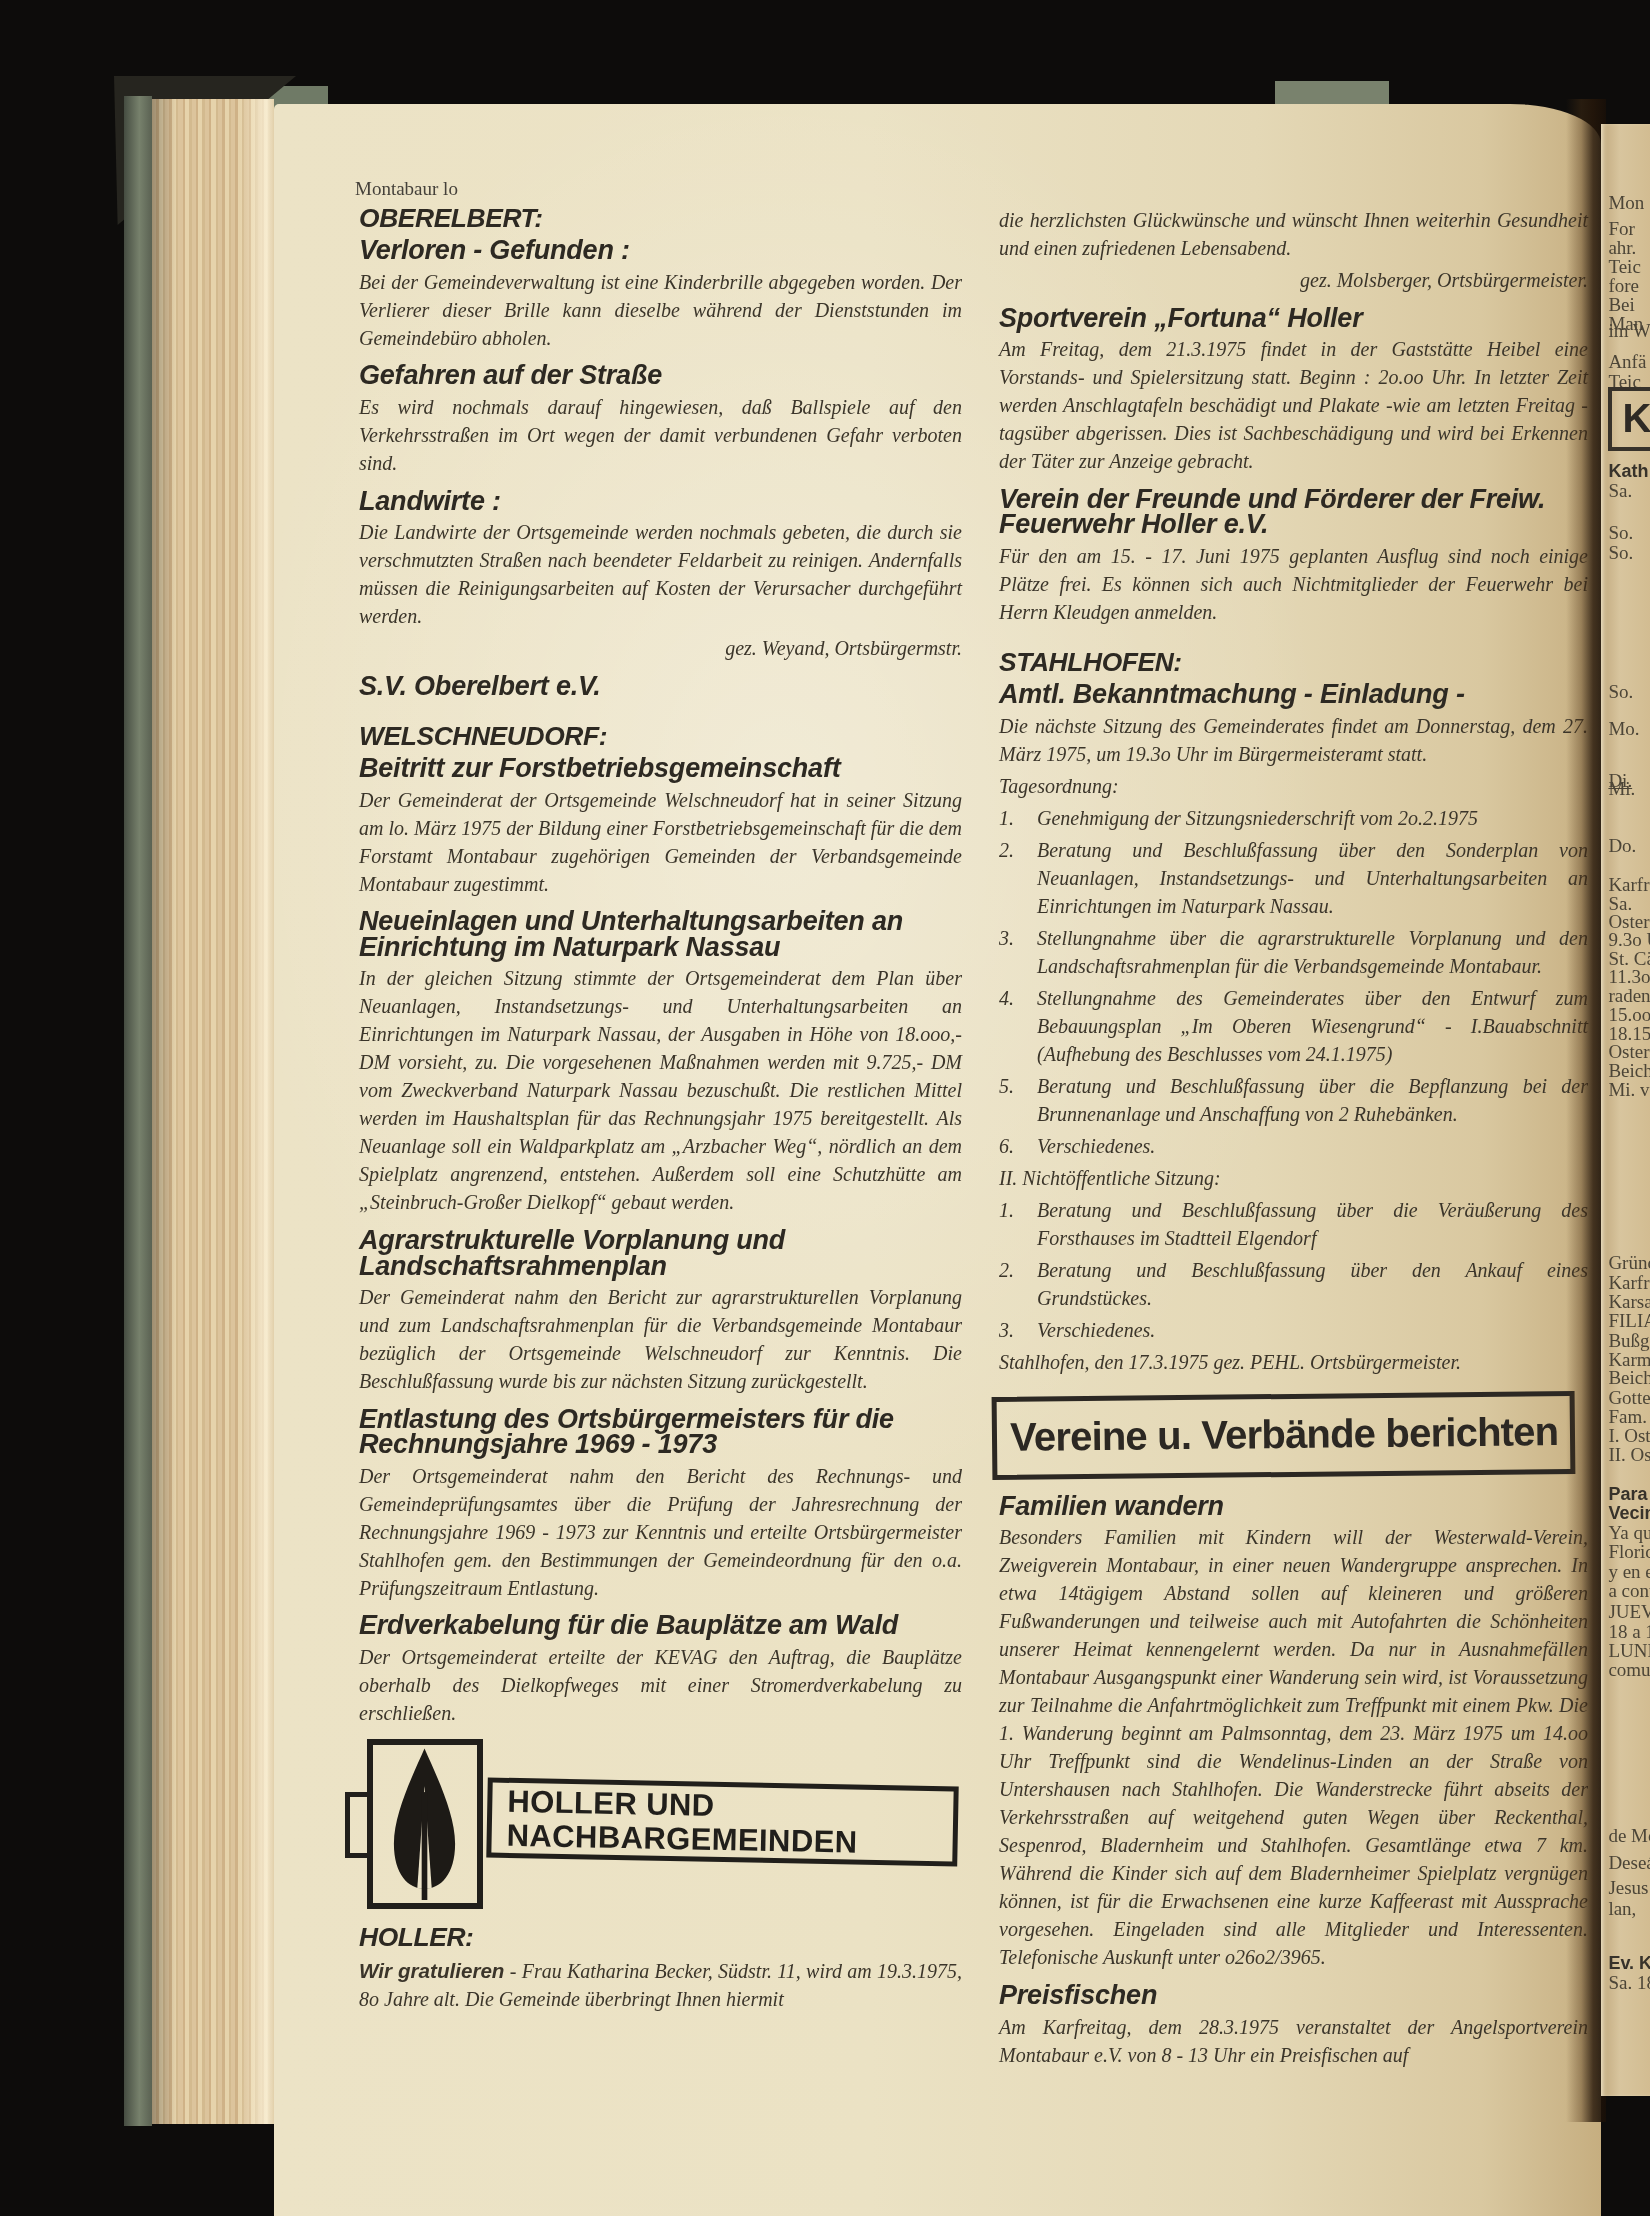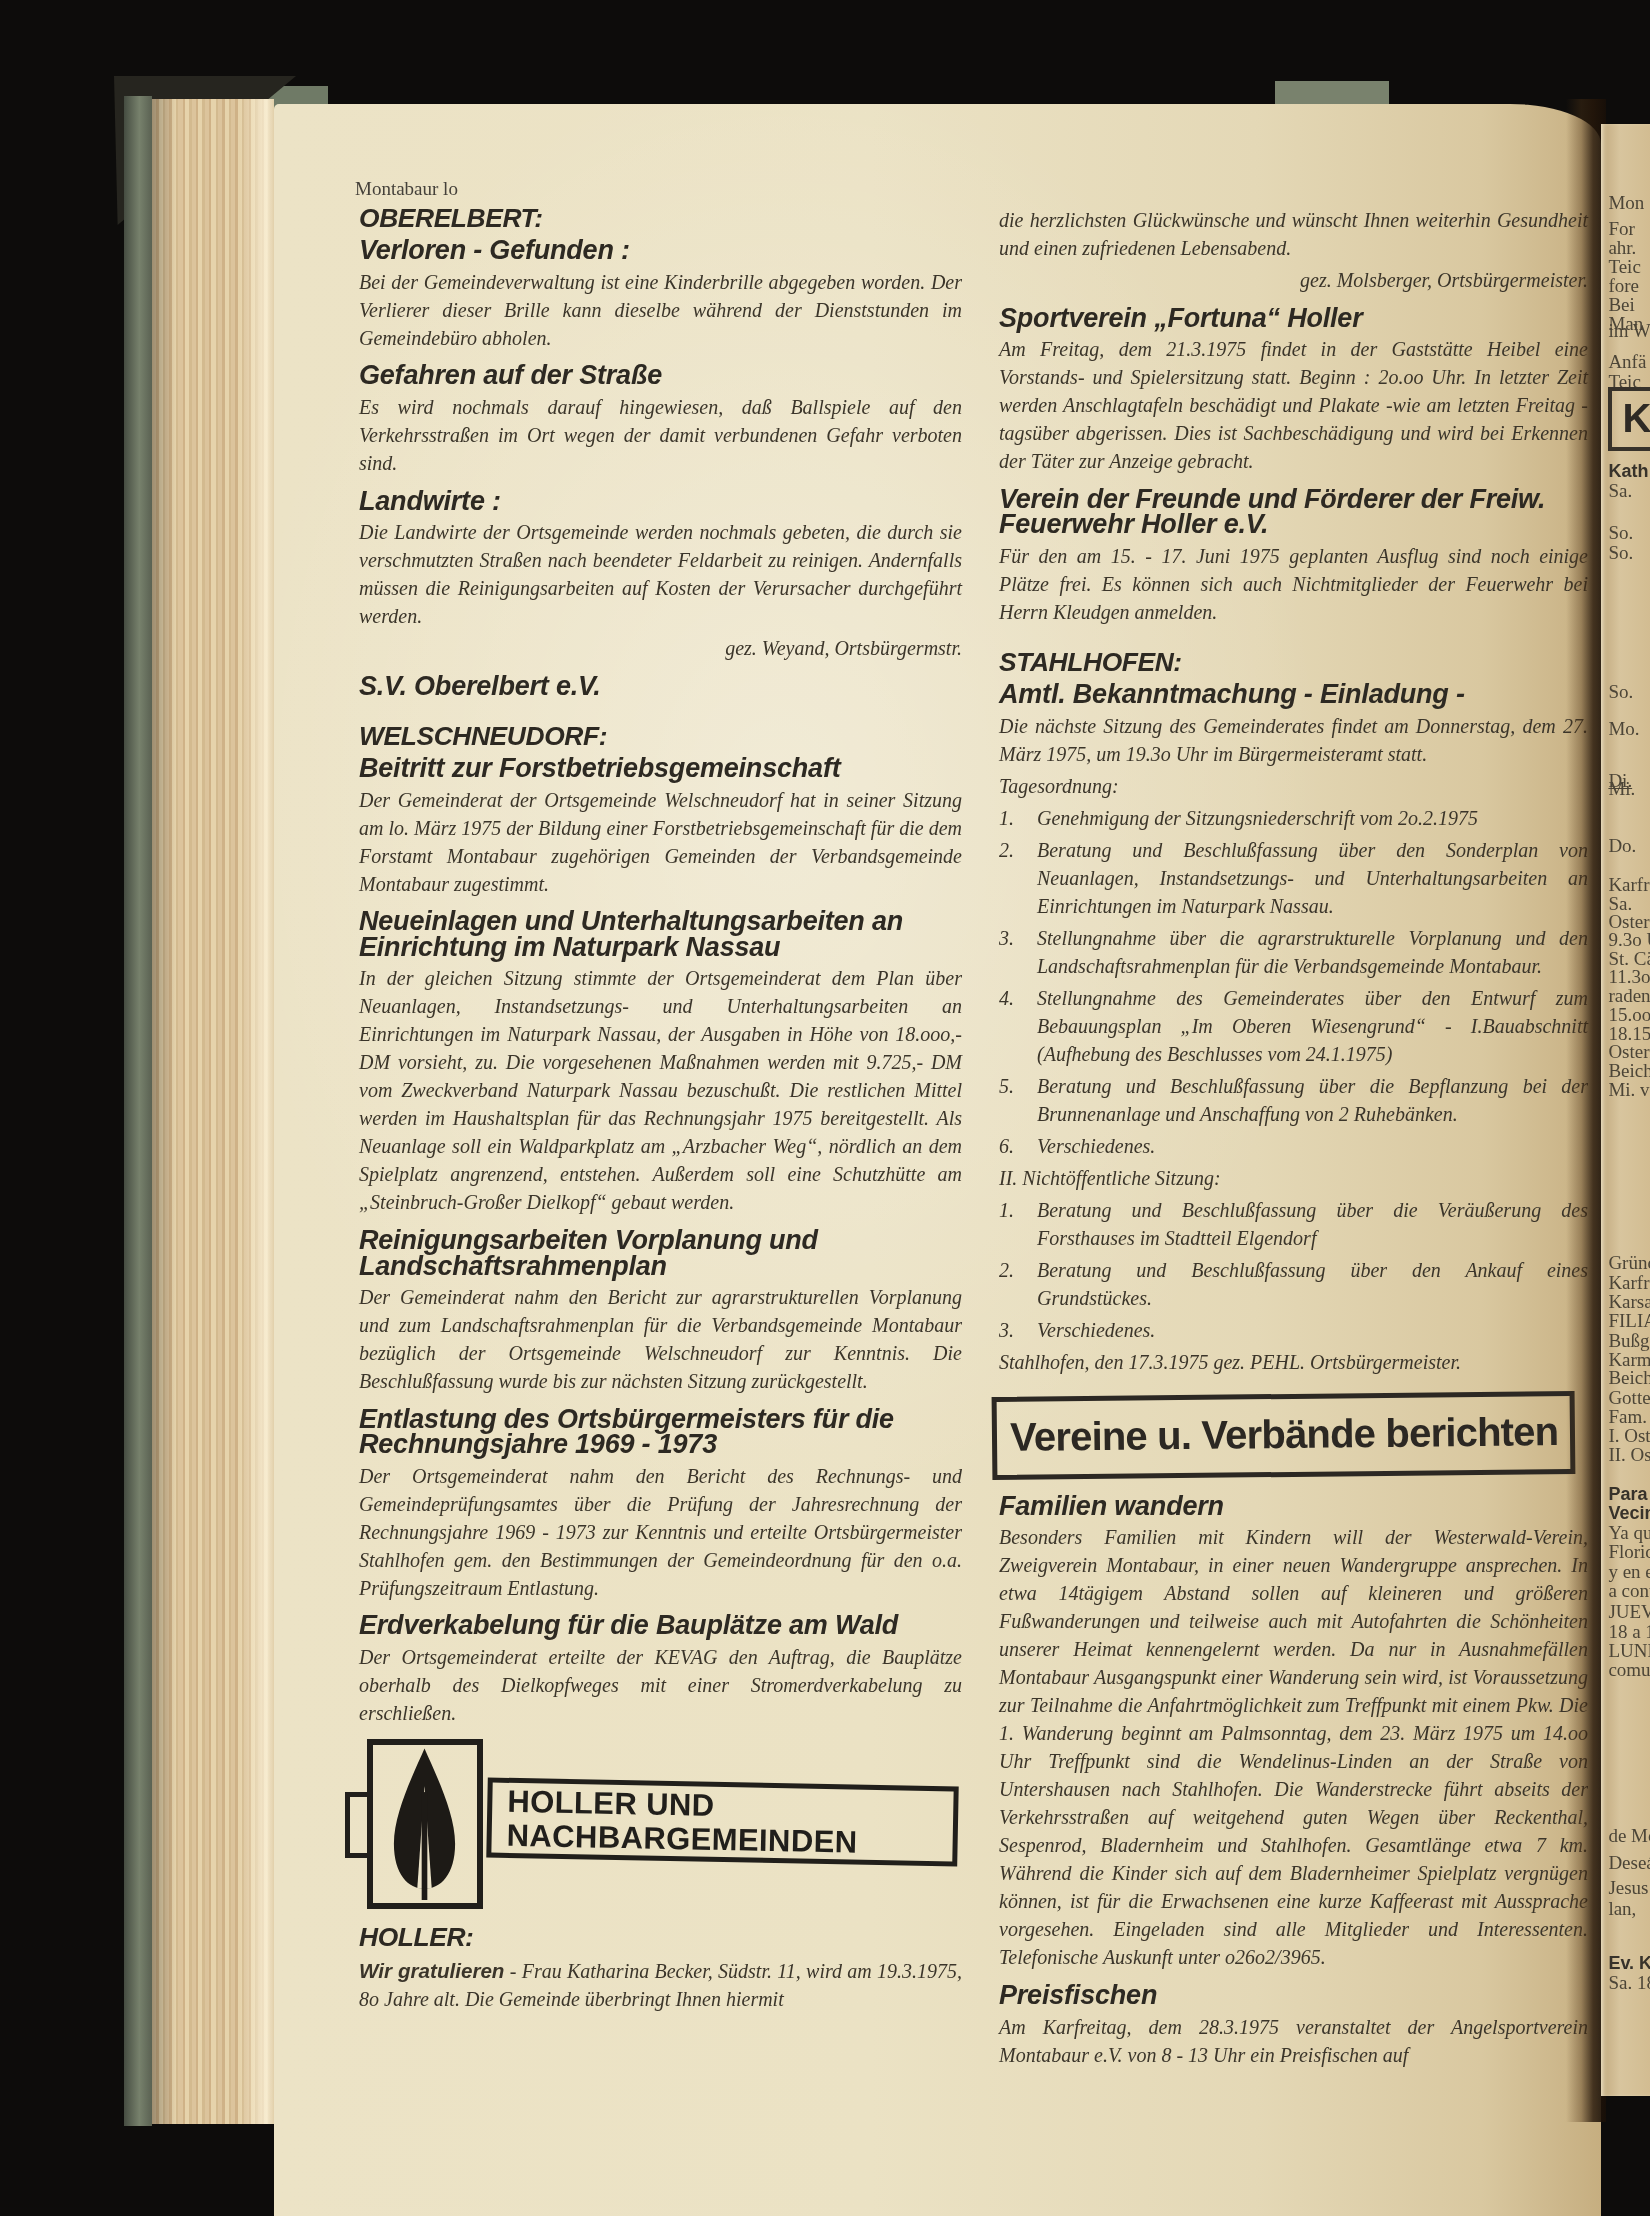--- a/index.html
+++ b/index.html
@@ -157,21 +157,21 @@
           <div class="blk p">Es wird nochmals darauf hingewiesen, daß Ballspiele auf den Verkehrsstraßen im Ort wegen der damit verbundenen Gefahr verboten sind.</div>
           <div class="blk h2">Landwirte :</div>
           <div class="blk p">Die Landwirte der Ortsgemeinde werden nochmals gebeten, die durch sie verschmutzten Straßen nach beendeter Feldarbeit zu reinigen. Andernfalls müssen die Reinigungsarbeiten auf Kosten der Verursacher durchgeführt werden.</div>
           <div class="blk sig">gez. Weyand, Ortsbürgermstr.</div>
           <div class="blk h2">S.V. Oberelbert e.V.</div>
           <div class="blk h1">WELSCHNEUDORF:</div>
           <div class="blk h2">Beitritt zur Forstbetriebsgemeinschaft</div>
           <div class="blk p">Der Gemeinderat der Ortsgemeinde Welschneudorf hat in seiner Sitzung am lo. März 1975 der Bildung einer Forstbetriebsgemeinschaft für die dem Forstamt Montabaur zugehörigen Gemeinden der Verbandsgemeinde Montabaur zugestimmt.</div>
           <div class="blk h2">Neueinlagen und Unterhaltungsarbeiten an Einrichtung im Naturpark Nassau</div>
           <div class="blk p">In der gleichen Sitzung stimmte der Ortsgemeinderat dem Plan über Neuanlagen, Instandsetzungs- und Unterhaltungsarbeiten an Einrichtungen im Naturpark Nassau, der Ausgaben in Höhe von 18.ooo,- DM vorsieht, zu. Die vorgesehenen Maßnahmen werden mit 9.725,- DM vom Zweckverband Naturpark Nassau bezuschußt. Die restlichen Mittel werden im Haushaltsplan für das Rechnungsjahr 1975 bereitgestellt. Als Neuanlage soll ein Waldparkplatz am „Arzbacher Weg“, nördlich an dem Spielplatz angrenzend, entstehen. Außerdem soll eine Schutzhütte am „Steinbruch-Großer Dielkopf“ gebaut werden.</div>
-          <div class="blk h2">Reinigungsarbeiten Vorplanung und Landschaftsrahmenplan</div>
+          <div class="blk h2">Agrarstrukturelle Vorplanung und Landschaftsrahmenplan</div>
           <div class="blk p">Der Gemeinderat nahm den Bericht zur agrarstrukturellen Vorplanung und zum Landschaftsrahmenplan für die Verbandsgemeinde Montabaur bezüglich der Ortsgemeinde Welschneudorf zur Kenntnis. Die Beschlußfassung wurde bis zur nächsten Sitzung zurückgestellt.</div>
           <div class="blk h2">Entlastung des Ortsbürgermeisters für die Rechnungsjahre 1969 - 1973</div>
           <div class="blk p">Der Ortsgemeinderat nahm den Bericht des Rechnungs- und Gemeindeprüfungsamtes über die Prüfung der Jahresrechnung der Rechnungsjahre 1969 - 1973 zur Kenntnis und erteilte Ortsbürgermeister Stahlhofen gem. den Bestimmungen der Gemeindeordnung für den o.a. Prüfungszeitraum Entlastung.</div>
           <div class="blk h2">Erdverkabelung für die Bauplätze am Wald</div>
           <div class="blk p">Der Ortsgemeinderat erteilte der KEVAG den Auftrag, die Bauplätze oberhalb des Dielkopfweges mit einer Stromerdverkabelung zu erschließen.</div>
         </div>
 
       <div class="logo">
         <div class="logo-tab"></div>
         <div class="logo-square">

